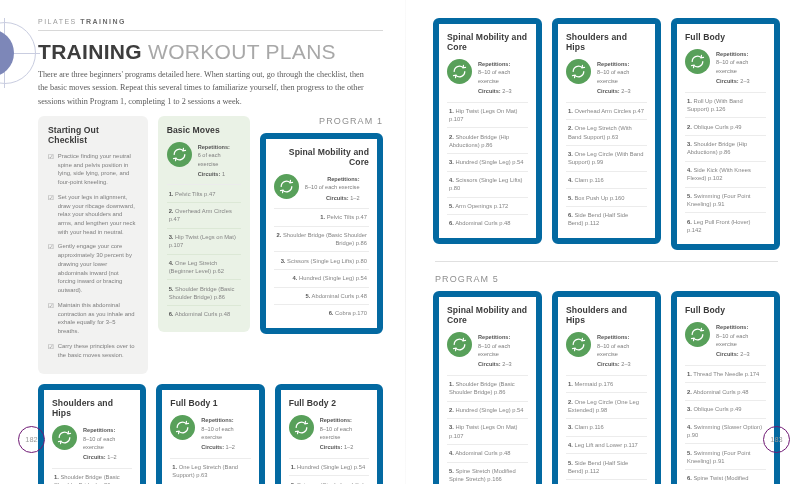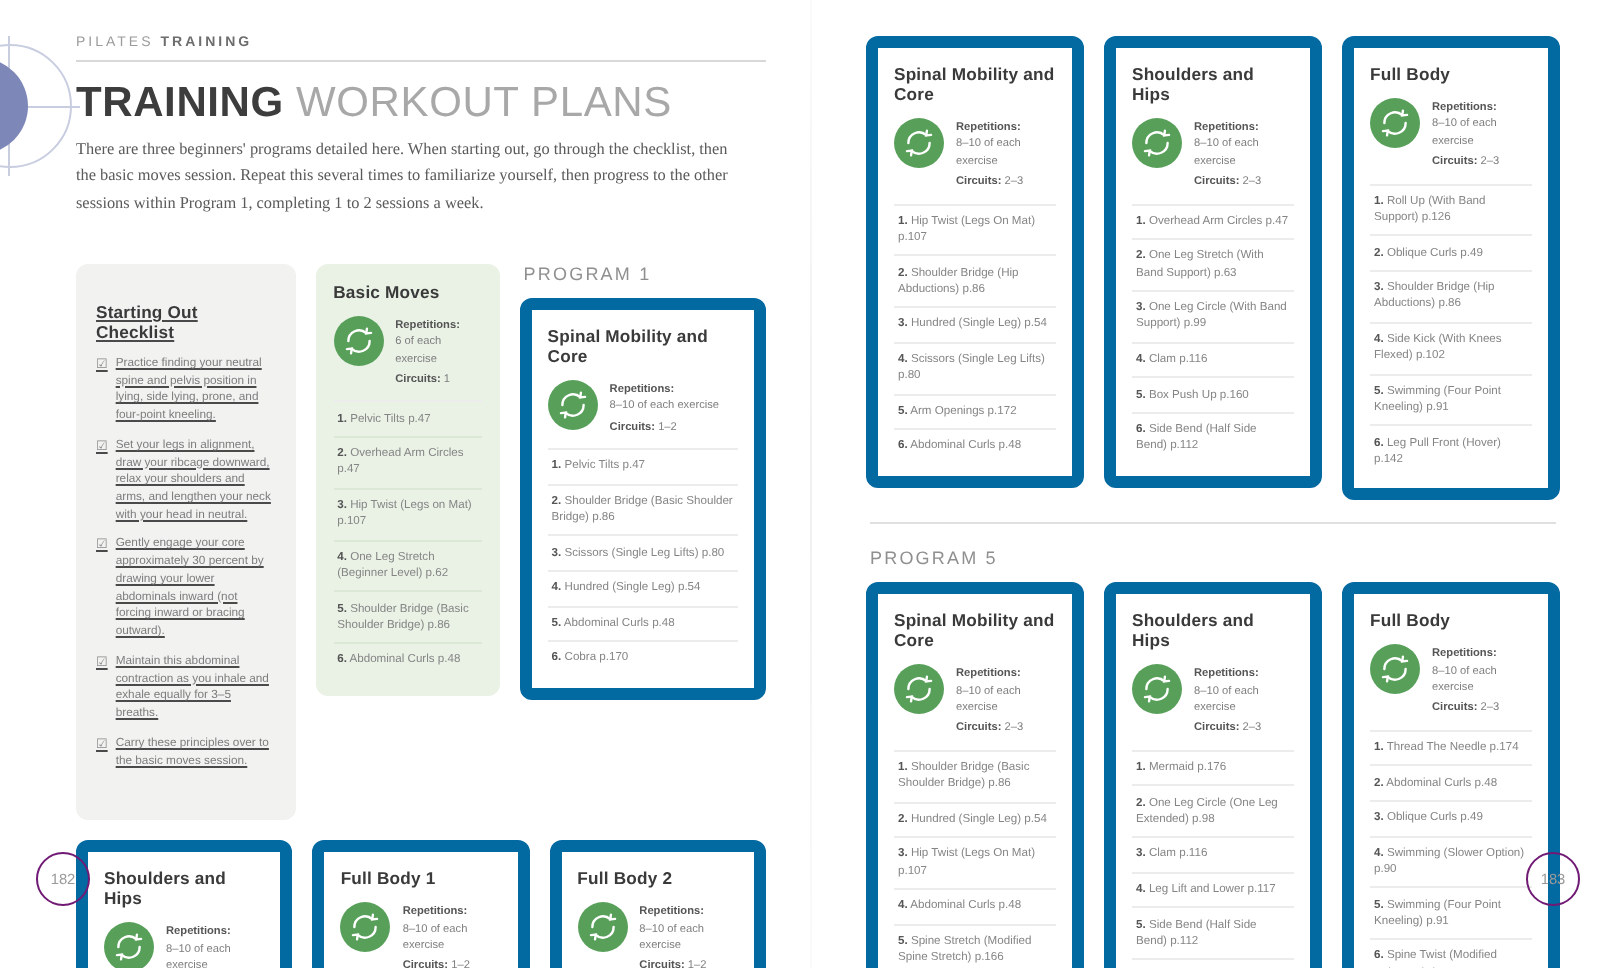--- a/index.html
+++ b/index.html
@@ -23,27 +23,27 @@
   .deco .disc{position:absolute;left:-8px;top:7px;width:48px;height:48px;background:#7d87b8;border-radius:50%;}
   .deco .hline{position:absolute;left:-2px;top:31px;width:68px;height:1px;background:#c9cde0;}
   .deco .vline{position:absolute;left:30px;top:-4px;width:1px;height:70px;background:#c9cde0;}
 
   
   .eyebrow{font-size:7px;letter-spacing:1.5px;color:#9b9b9b;margin:0 0 5px 4px;}
   .eyebrow b{color:#6d6d6d;font-weight:700;}
   .rule{height:1px;background:#d8d8d8;margin:0 0 10px 4px;}
   h1.title{font-size:21px;font-weight:700;letter-spacing:0.3px;margin:0 0 6px 4px;color:#3d3d3d;line-height:1;}
   h1.title .light{font-weight:400;color:#a8a8a8;text-align:right;}
-  p.intro{font-family:"Liberation Serif", serif;font-size:8.2px;line-height:1.62;color:#5a5a5a;margin:0 0 24px 4px;width:330px;}
+  p.intro{font-family:"Liberation Serif", serif;font-size:8.2px;line-height:1.62;color:#5a5a5a;margin:0 0 8px 4px;width:330px;}
 
   
   .card{border:6px solid #0369a1;border-radius:6px;box-sizing:border-box;padding:8px 8px 6px 8px;background:#fff;}
   .card h3{font-size:8.6px;font-weight:700;color:#3a3a3a;margin:0 0 7px 0;letter-spacing:0.1px;}
 
-  .checklist-card{background:#f2f2f1;border:none;padding:19px 10px;text-decoration:underline;}
+  .checklist-card{background:#f2f2f1;border:none;padding:9px 10px;}
   .basic-card{background:#eaf2e6;border:none;padding:9px 9px;}
 
   .chk{display:flex;gap:4px;margin-bottom:6px;}
   .chk .tick{flex:0 0 auto;color:#8a8a8a;font-size:6.5px;line-height:1.45;}
   .chk .txt{font-size:5.9px;line-height:1.48;color:#7d7d7d;}
 
   
   .reps{display:flex;align-items:flex-start;gap:6px;padding-bottom:6px;}
   .badge{flex:0 0 auto;width:25px;height:25px;border-radius:50%;background:#58a05a;display:flex;align-items:center;justify-content:center;}
   .badge svg{width:17px;height:17px;}
@@ -60,21 +60,21 @@
 
   
   .prog{font-size:9px;letter-spacing:1.1px;color:#8f8f8f;margin:0 0 7px 2px;font-weight:400;}
 
   .row{display:flex;gap:10px;align-items:flex-start;}
   .col-3{flex:1 1 0;min-width:0;}
 
   .left-top{display:flex;gap:10px;align-items:flex-start;margin-left:4px;}
   .lt-a{width:113px;}
   .lt-b{width:95px;}
-  .lt-c{width:127px;}
+  .lt-c{width:127px;text-align:right;}
 
   .left-bottom{display:flex;gap:10px;margin:10px 0 0 4px;}
   .lb{width:113px;}
 
   .divider{height:1px;background:#e0e0e0;margin:11px 2px 12px 2px;}
 
   
   .pageno{position:absolute;bottom:31px;width:25px;height:25px;border:1px solid #701a75;border-radius:50%;display:flex;align-items:center;justify-content:center;font-size:7.4px;color:#9a9a9a;}
   .pageno.l{left:18px;}
   .pageno.r{right:20px;}

